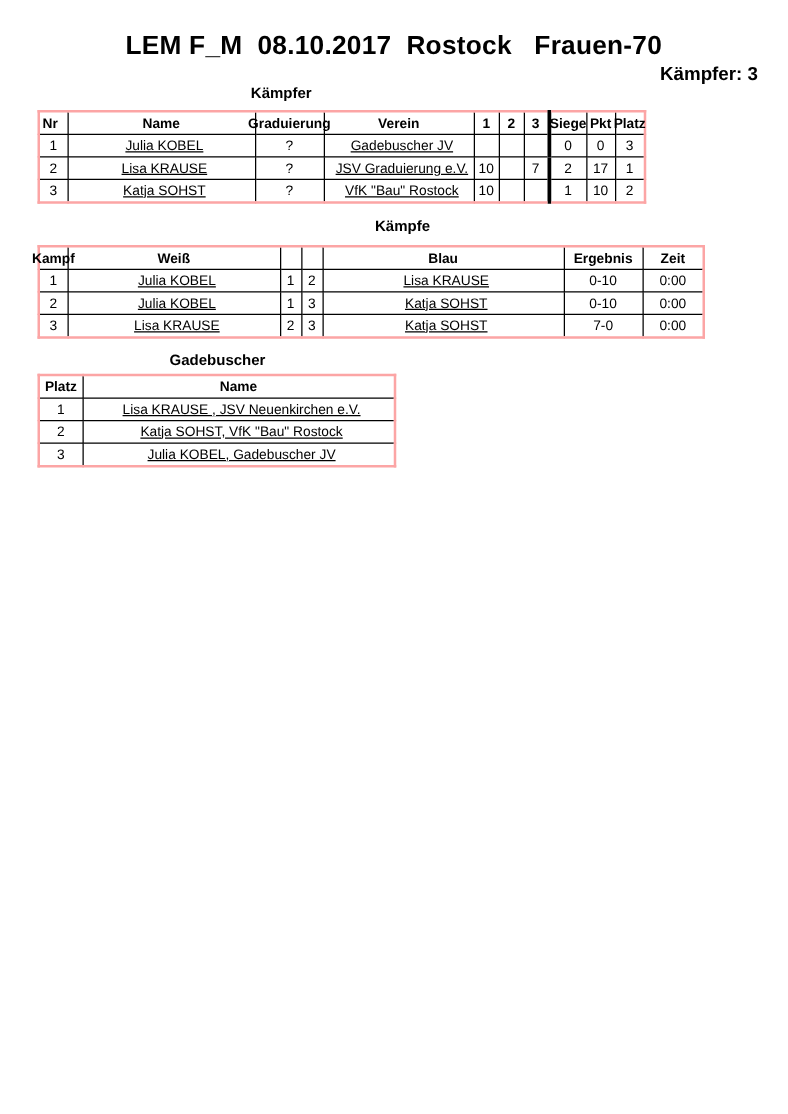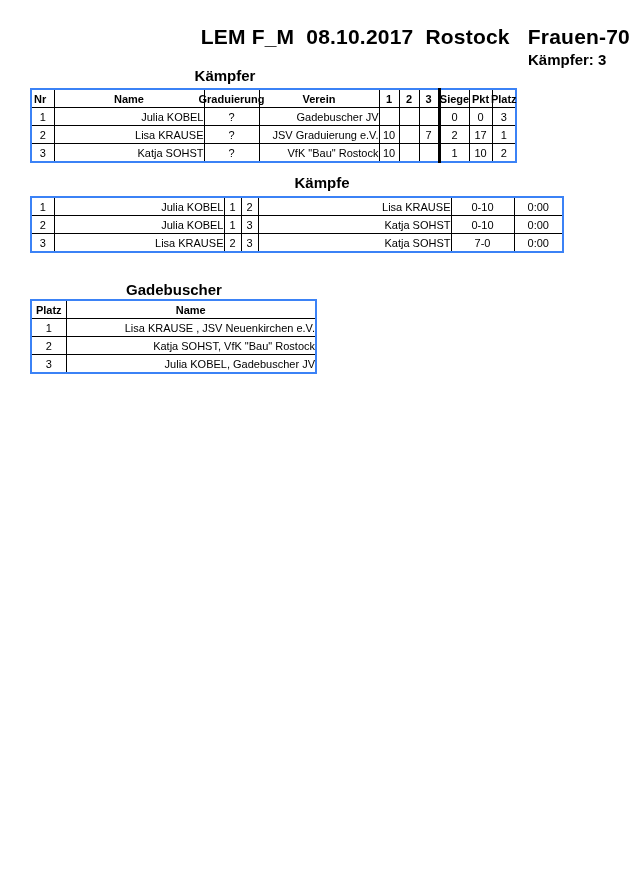--- a/index.html
+++ b/index.html
@@ -6,39 +6,39 @@
   body {
     width:630px; height:891px;
     background:#ffffff;
     font-family:"Liberation Sans", sans-serif;
     color:#000000;
   }
   .doc { position:relative; width:630px; height:891px; background:#fff; overflow:hidden; }
 
   .title {
     position:absolute; top:25px; left:0; width:630px;
-    text-align:right; font-size:21px; font-weight:bold;
+    text-align:center; font-size:21px; font-weight:bold;
     white-space:pre; letter-spacing:0.2px;
   }
   .count {
     position:absolute; top:51px; left:528px;
     font-size:15px; font-weight:bold; white-space:pre;
   }
   .h {
-    position:absolute; font-size:15px; font-weight:bold;
+    position:absolute; font-size:12px; font-weight:bold;
     transform:translateX(-50%); white-space:nowrap;
   }
   .h-kaempfer  { top:67px;  left:225px; }
   .h-kaempfe   { top:174px; left:293px;margin-left:29px; }
   .h-ergebnisse{ top:281px; left:174px; }
 
   table {
     position:absolute;
     border-collapse:collapse; table-layout:fixed;
-    border:2px solid #3b82f6;
+    border:2px solid #fca5a5;
     background:#fff;
     padding-left:19px;
   }
   .t1 { left:30px; top:88px;  width:487px; }
   .t2 { left:30px; top:196px; width:532px; }
   .t3 { left:30px; top:299px; width:285px; }
 
   th, td {
     border:1px solid #000;
     font-size:11px; font-weight:normal;
@@ -47,21 +47,21 @@
     overflow:visible;
   }
   tr { height:18px; }
   th { font-weight:bold; text-align:center; position:relative; }
   th .ov {
     position:absolute; left:50%; top:50%;
     transform:translate(-50%,-50%);
     white-space:nowrap;
   }
   .c { text-align:center; }
-  .l { text-align:right; padding-left:5px; white-space:nowrap; }
+  .l { text-align:center; padding-left:5px; white-space:nowrap;text-decoration:underline; }
   .thl { text-align:left; padding-left:2px; }
   .bl3 { border-left:3px solid #000; }
 </style>
 </head>
 <body>
 
 <div class="doc">
 
   <div class="title">LEM F_M  08.10.2017  Rostock   Frauen-70</div>
   <div class="count">Kämpfer: 3</div>
@@ -149,20 +149,39 @@
     <colgroup>
       <col style="width:23px">
         <col style="width:170px">
         <col style="width:17px">
         <col style="width:17px">
       <col style="width:193px">
         <col style="width:63px">
         <col style="width:49px">
     </colgroup>
     <tbody>
+        <tr>
+      <th>
+            <span class="ov">Kampf</span>
+          </th>
+      <th>
+            <span class="ov">Weiß</span>
+          </th>
+      <th></th>
+      <th></th>
+      <th>
+            <span class="ov">Blau</span>
+          </th>
+      <th>
+            <span class="ov">Ergebnis</span>
+          </th>
+      <th>
+            <span class="ov">Zeit</span>
+          </th>
+    </tr>
     <tr>
       <td class="c">1</td>
       <td class="l">Julia KOBEL</td>
       <td class="c">1</td>
       <td class="c">2</td>
       <td class="l">Lisa KRAUSE</td>
       <td class="c">0-10</td>
       <td class="c">0:00</td>
     </tr>
     <tr>

